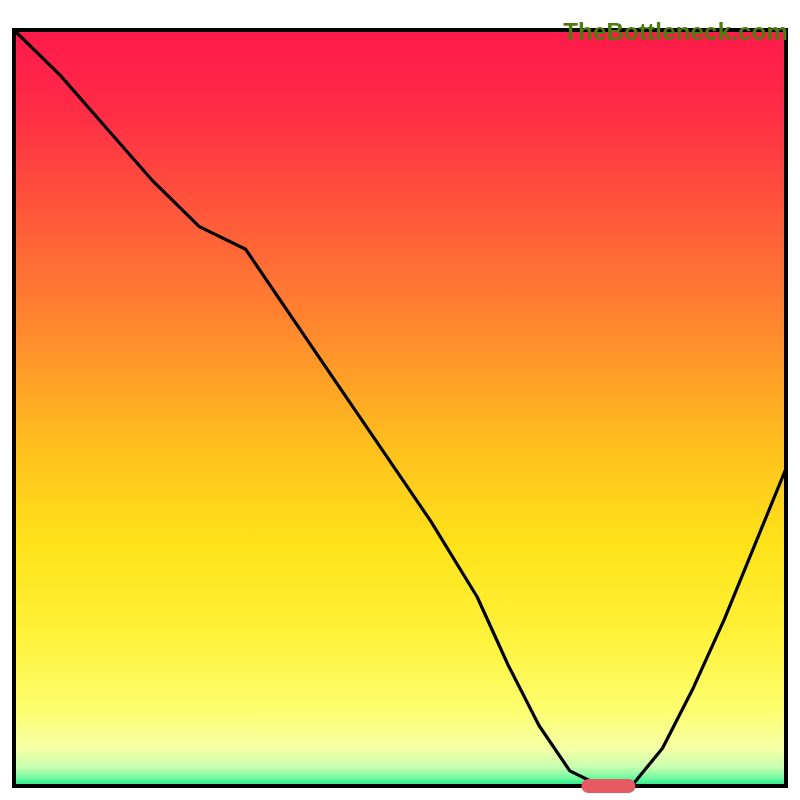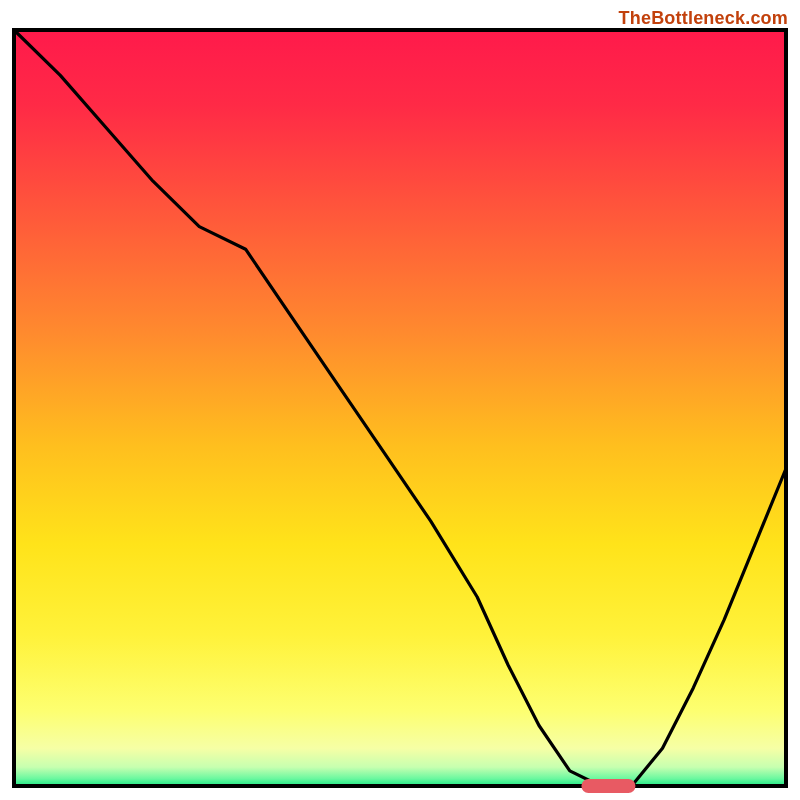--- a/index.html
+++ b/index.html
@@ -11,25 +11,25 @@
     overflow: hidden;
     font-family: Arial, Helvetica, sans-serif;
   }
   .stage {
     position: relative;
     width: 800px;
     height: 800px;
   }
   .watermark {
     position: absolute;
-    top: 8px;
+    top: 18px;
     right: 12px;
-    font-size: 18px;
+    font-size: 24px;
     font-weight: 600;
-    color: #c2410c;
+    color: #4d7c0f;
     letter-spacing: 0.2px;
     z-index: 4;
   }
   svg.plot {
     position: absolute;
     left: 0;
     top: 0;
     width: 800px;
     height: 800px;
   }

